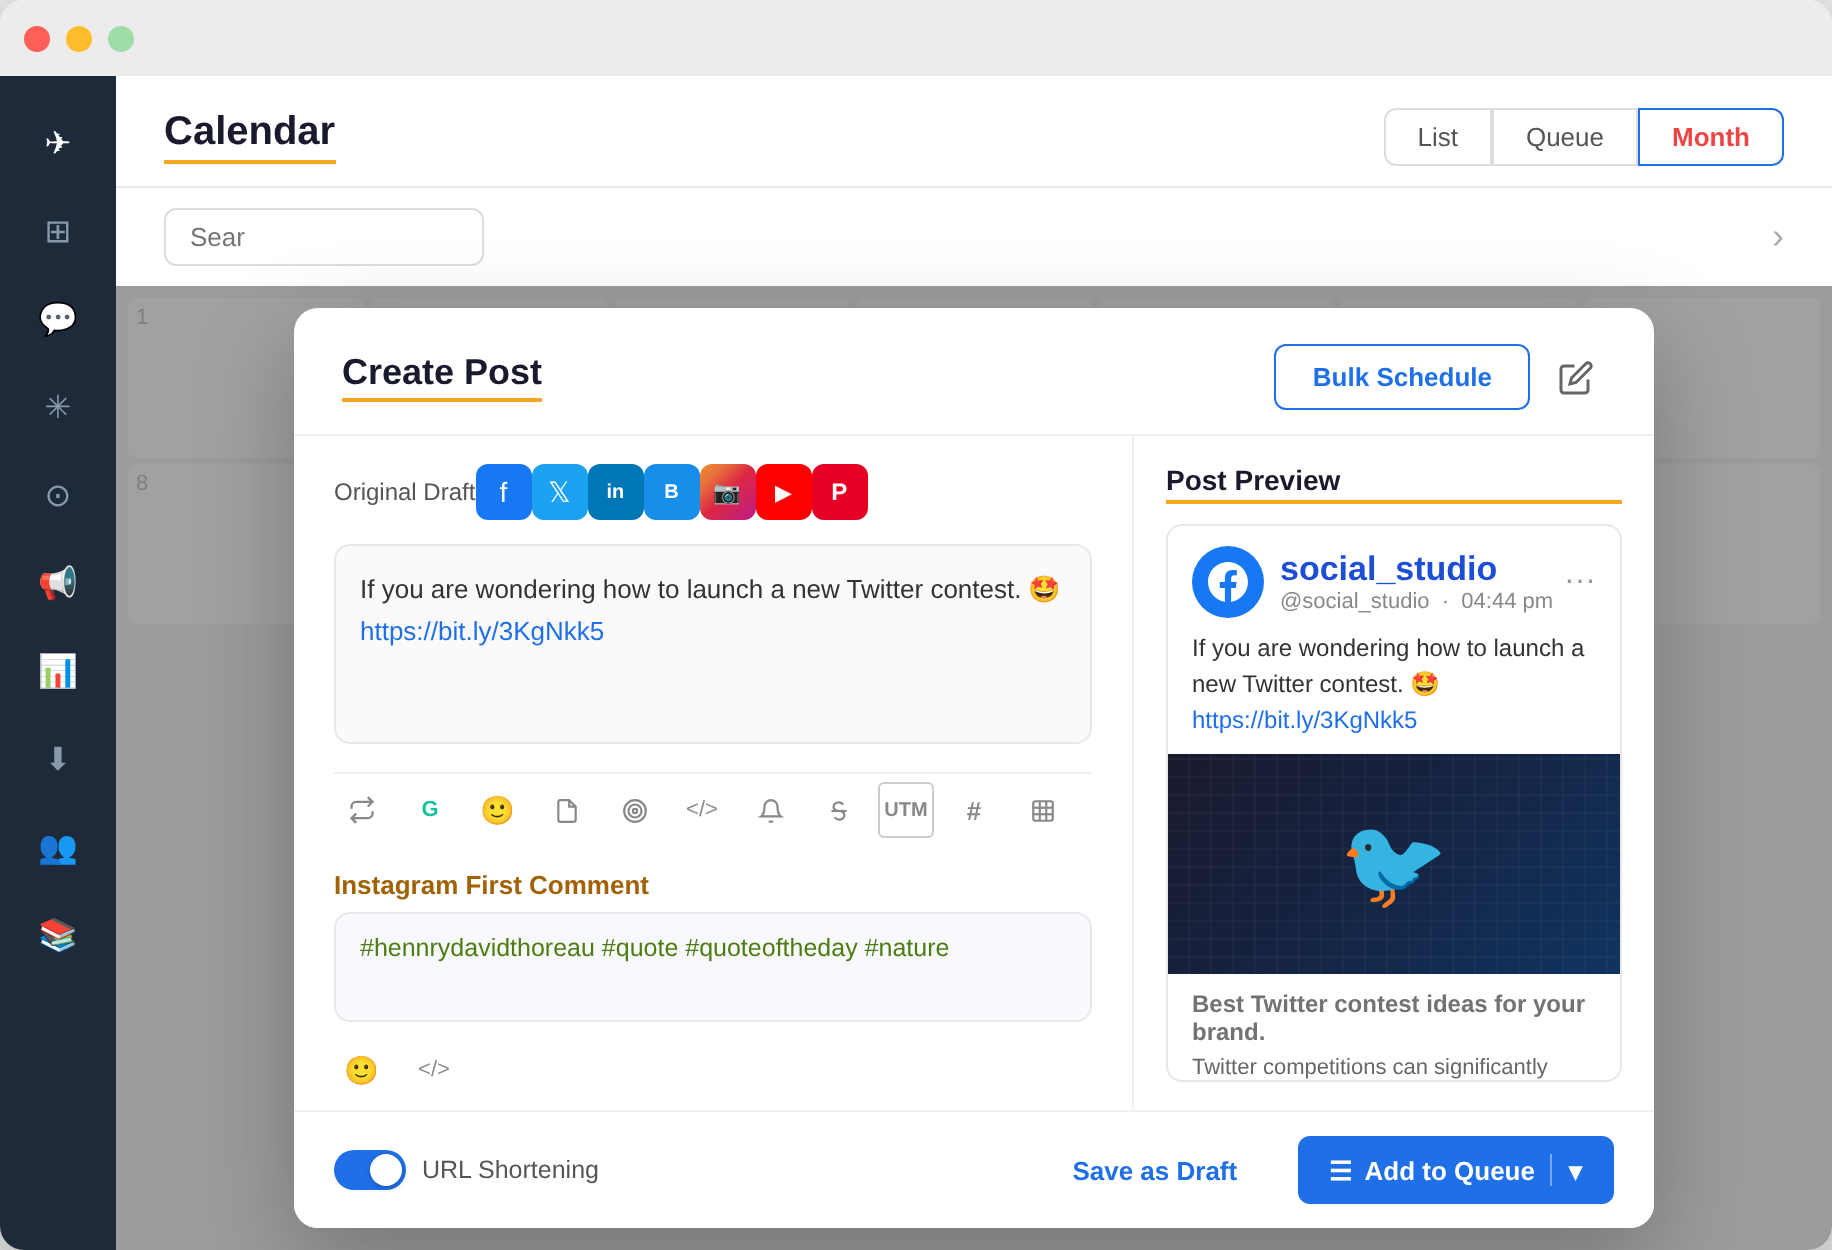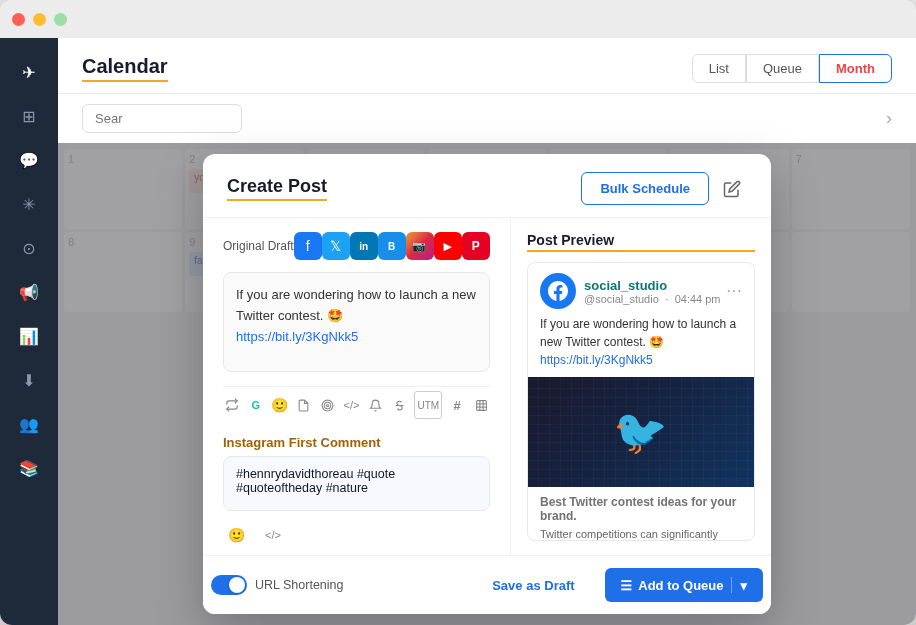--- a/index.html
+++ b/index.html
@@ -133,21 +133,21 @@
       top: 0; left: 0; right: 0; bottom: 0;
       background: rgba(0,0,0,0.35);
       display: flex;
       align-items: center;
       justify-content: center;
       z-index: 100;
     }
     .modal {
       background: #fff;
       border-radius: 12px;
-      width: 568px;
+      width: 680px;
       max-height: 460px;
       box-shadow: 0 16px 48px rgba(0,0,0,0.25);
       display: flex;
       flex-direction: column;
       overflow: hidden;
     }
     .modal-header {
       padding: 18px 24px 12px;
       display: flex;
       align-items: center;
@@ -251,21 +251,21 @@
       display: flex;
       align-items: center;
       justify-content: center;
       color: #888;
       font-size: 14px;
       cursor: pointer;
       border-radius: 4px;
     }
     .utm-badge {
       font-size: 10px;
-      font-weight: 400;
+      font-weight: 700;
       color: #888;
       padding: 2px 4px;
       border: 1px solid #ccc;
       border-radius: 3px;
       cursor: pointer;
     }
     .instagram-comment-section {
       display: flex;
       flex-direction: column;
       gap: 6px;
@@ -273,31 +273,31 @@
     .ig-comment-label {
       font-size: 13px;
       font-weight: 600;
       color: #a16207;
     }
     .ig-comment-box {
       border: 1px solid #e8e8e8;
       border-radius: 8px;
       padding: 10px 12px;
       font-size: 12.5px;
-      color: #0f172a;
+      color: #4d7c0f;
       background: #f8f9ff;
       min-height: 55px;
     }
     .ig-comment-toolbar {
       display: flex;
       gap: 8px;
       padding-top: 4px;
     }
     .modal-footer {
-      padding: 12px 8px;
+      padding: 12px 20px;
       display: flex;
       align-items: center;
       justify-content: space-between;
       border-top: 1px solid #f0f0f0;
       background: #fff;
     }
     .url-shortening {
       display: flex;
       align-items: center;
       gap: 8px;
@@ -395,23 +395,23 @@
       justify-content: center;
       color: #fff;
       font-size: 18px;
       flex-shrink: 0;
     }
     .preview-user-info {
       flex: 1;
       padding-left: 8px;
     }
     .preview-username {
-      font-size: 13px;
+      font-size: 17px;
       font-weight: 700;
-      color: #0f766e;
+      color: #1d4ed8;
     }
     .preview-handle-time {
       font-size: 11px;
       color: #888;
     }
     .preview-more {
       color: #999;
       font-size: 16px;
       cursor: pointer;
     }

